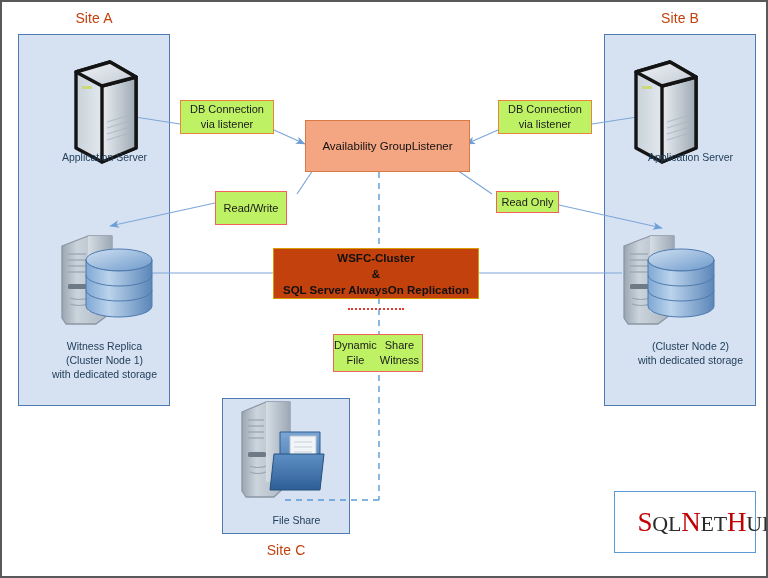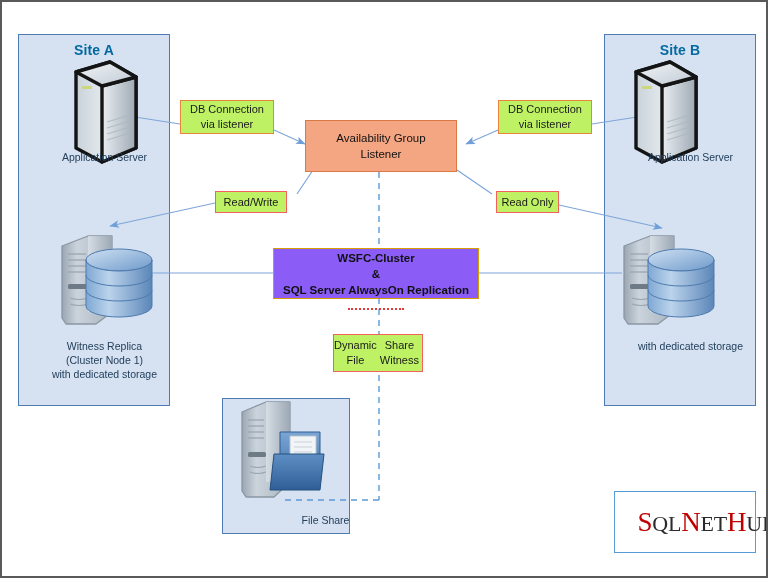--- a/index.html
+++ b/index.html
@@ -22,27 +22,26 @@
     pointer-events: none;
   }
   .abs { position: absolute; }
 
   
   .site-box {
     background: #D6E2F2;
     border: 1px solid #4F7BB5;
   }
   .site-label {
-    color: #0369a1;
+    color: #c2410c;
     font-size: 14px;
-    font-weight: bold;
+    font-weight: normal;
     letter-spacing: .1px;
     text-align: center;
     white-space: nowrap;
-    margin-top: 32px;
   }
 
   
   .node-caption {
     color: #24405C;
     font-size: 10.5px;
     line-height: 14px;
     text-align: center;
     white-space: nowrap;
     padding-left: 21px;
@@ -66,21 +65,21 @@
     text-align: center;
     line-height: 16px;
   }
   .box-listener {
     background: #F4A582;
     border: 1px solid #D97A45;
     font-size: 11.5px;
     color: #111111;
   }
   .box-wsfc {
-    background: #8b5cf6;
+    background: #c2410c;
     border: 1px solid #D99C00;
     font-size: 11.5px;
     font-weight: bold;
     color: #111111;
   }
   .spell { border-bottom: 2px dotted #E23A3A; padding-bottom: 12px; }
 
   
   .logo-frame {
     background: #ffffff;
@@ -287,49 +286,50 @@
 
   <div class="abs node-caption" style="left:602px; top:148px; width:152px;">Application Server</div>
 
   <div class="abs node-caption" style="left:16px; top:337px; width:152px;">
     <div>Witness Replica</div>
     <div>(Cluster Node 1)</div>
     <div>with dedicated storage</div>
   </div>
 
   <div class="abs node-caption" style="left:602px; top:337px; width:152px;">
+    <div>(Cluster Node 2)</div>
     <div>with dedicated storage</div>
   </div>
 
-  <div class="abs node-caption" style="left:220px; top:511px; width:128px;margin-left:29px;">File Share</div>
+  <div class="abs node-caption" style="left:220px; top:511px; width:128px;">File Share</div>
 
   <div class="abs callout orange" style="left:178px; top:98px; width:94px; height:34px; flex-direction:column;">
     <span>DB Connection</span>
     <span>via listener</span>
   </div>
 
   <div class="abs callout orange" style="left:496px; top:98px; width:94px; height:34px; flex-direction:column;">
     <span>DB Connection</span>
     <span>via listener</span>
   </div>
 
-  <div class="abs callout red" style="left:213px; top:189px; width:72px; height:22px;">
+  <div class="abs callout red" style="left:213px; top:189px; width:72px; height:34px;">
     <span>Read/Write</span>
   </div>
 
   <div class="abs callout red" style="left:494px; top:189px; width:63px; height:22px;">
     <span>Read Only</span>
   </div>
 
   <div class="abs callout red" style="left:331px; top:332px; width:90px; height:38px; flex-direction:row;">
     <span>Dynamic File</span>
     <span>Share Witness</span>
   </div>
 
-  <div class="abs proc-box box-listener" style="left:303px; top:118px; width:152px; height:52px; flex-direction:column;">
+  <div class="abs proc-box box-listener" style="left:303px; top:118px; width:165px; height:52px; ">
     <span>Availability Group</span>
     <span>Listener</span>
   </div>
 
   <div class="abs proc-box box-wsfc" style="left:271px; top:246px; width:206px; height:51px; flex-direction:column;">
     <span>WSFC-Cluster</span>
     <span>&amp;</span>
     <span><span>SQL Server </span><span class="spell">AlwaysOn</span><span> Replication</span></span>
   </div>
 

